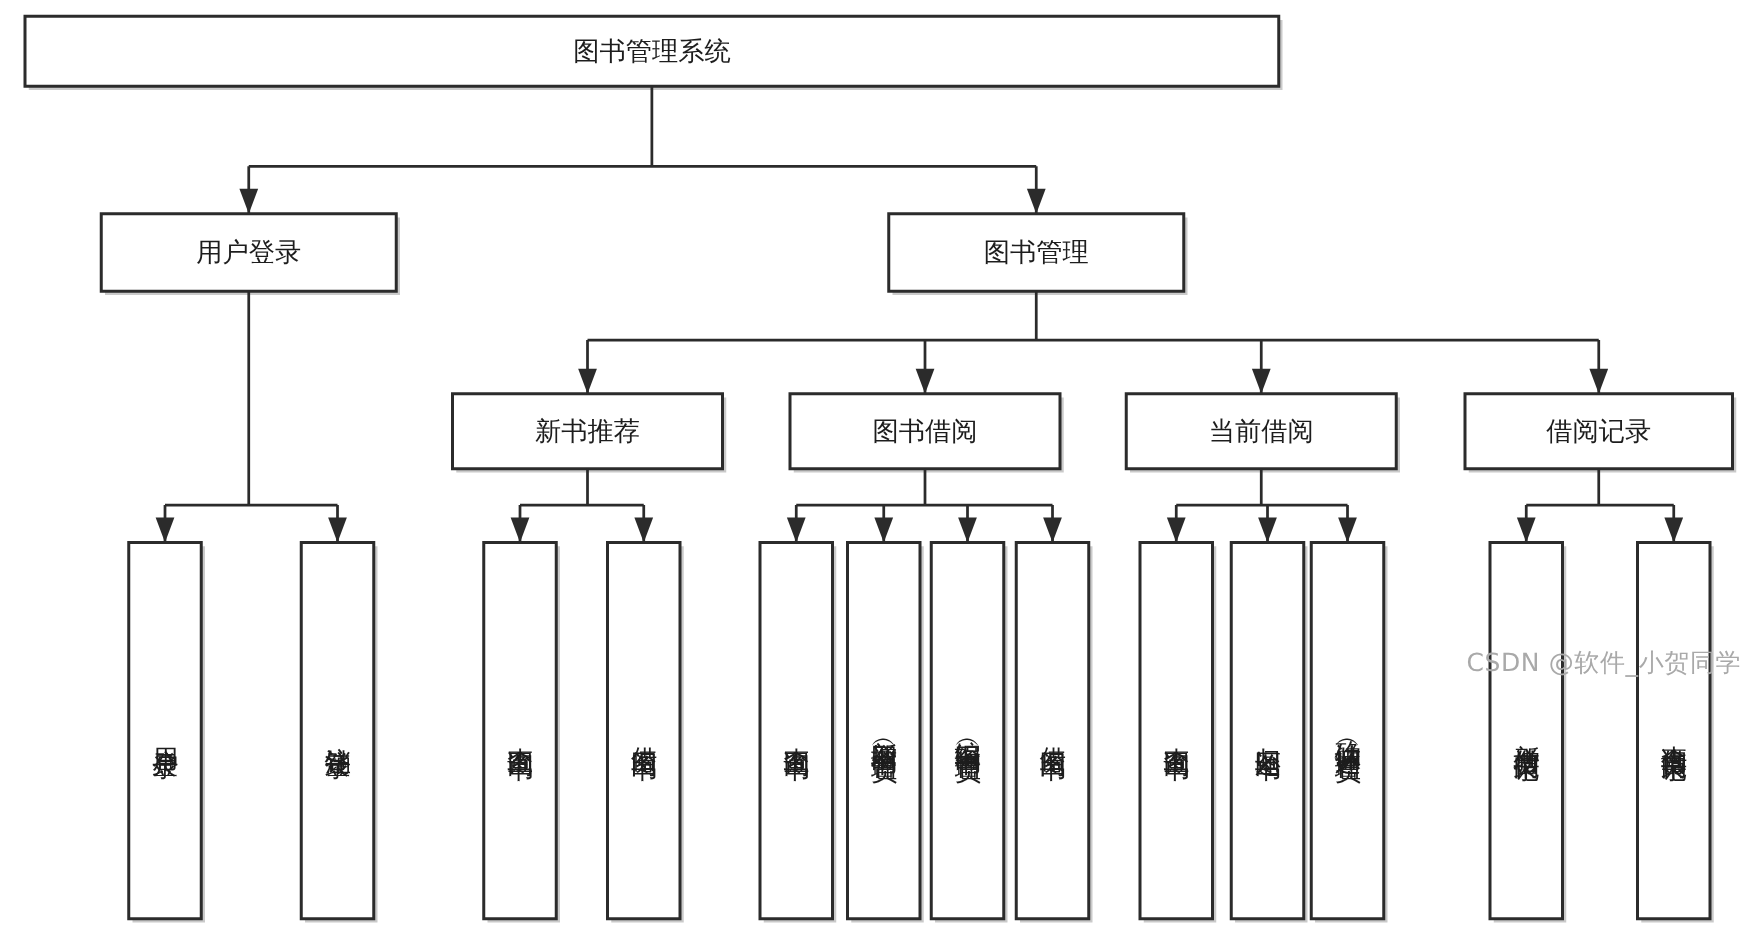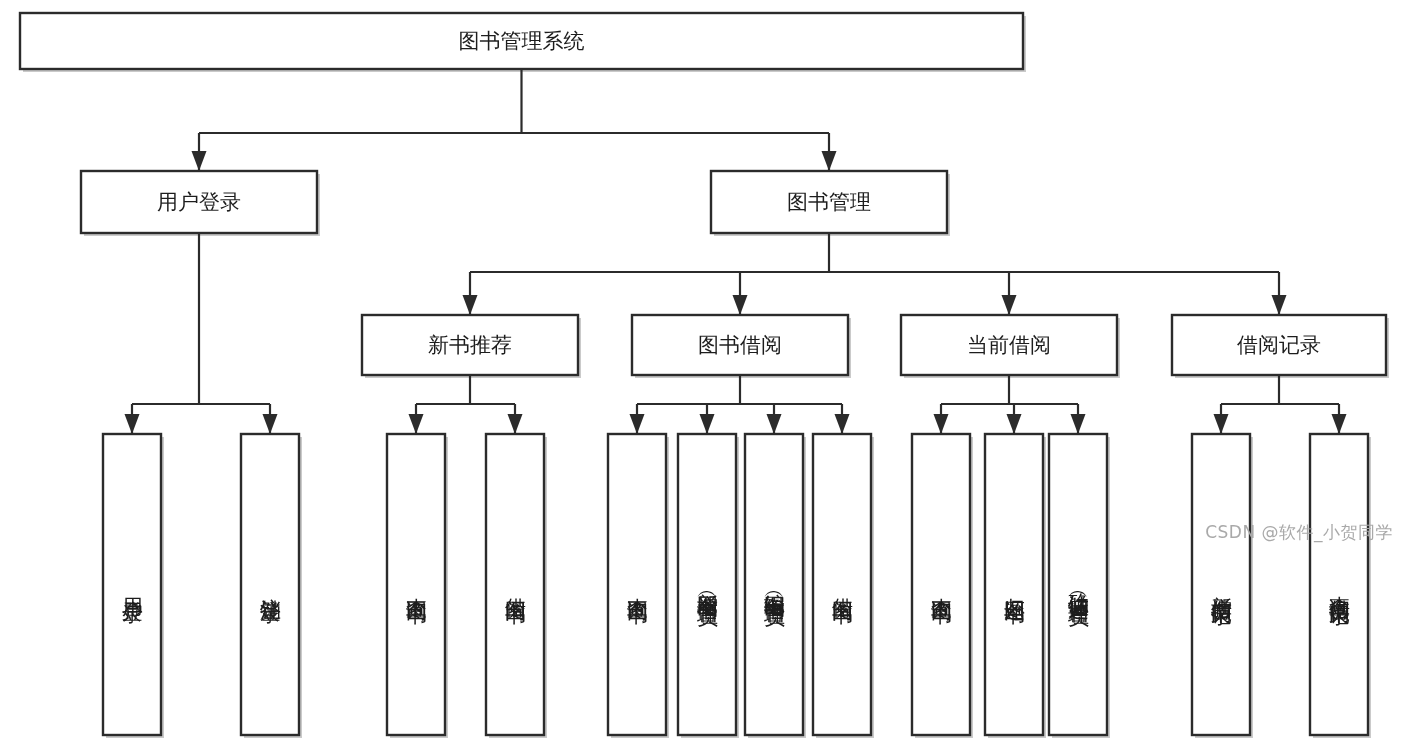--- a/index.html
+++ b/index.html
@@ -72,21 +72,21 @@
     letter-spacing: 2px;
     color: #1d1d1d;
     text-align: center;
     white-space: nowrap;
   }
   .watermark {
     position: absolute;
     right: 12px;
     bottom: 6px;
     font-family: "DejaVu Sans", "Liberation Sans", sans-serif;
-    font-size: 17px;
+    font-size: 20px;
     color: #a9a9a9;
     letter-spacing: 0.5px;
     user-select: none;
     white-space: nowrap;
   }
 </style>
 </head>
 <body>
 
 <div id="diagram-root">

